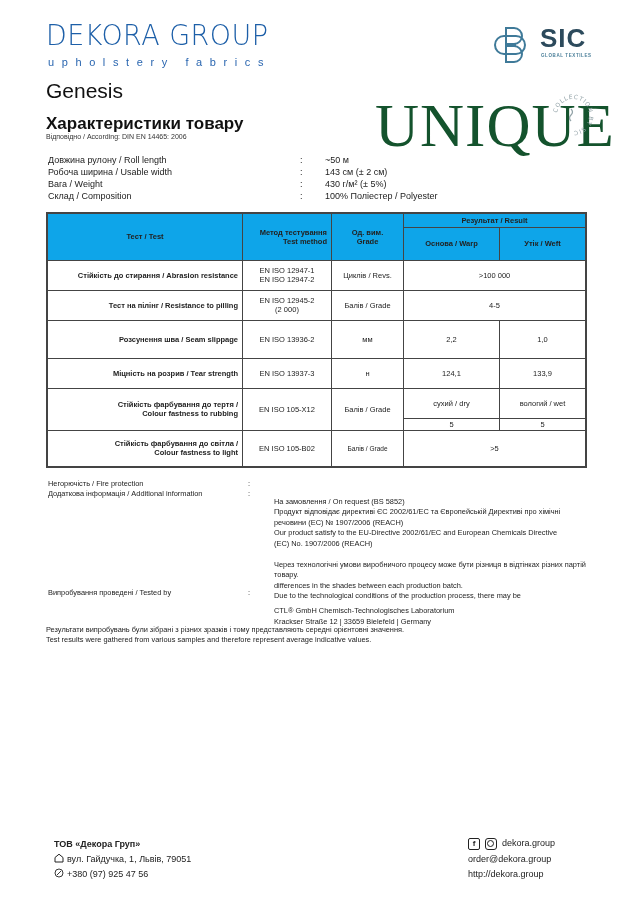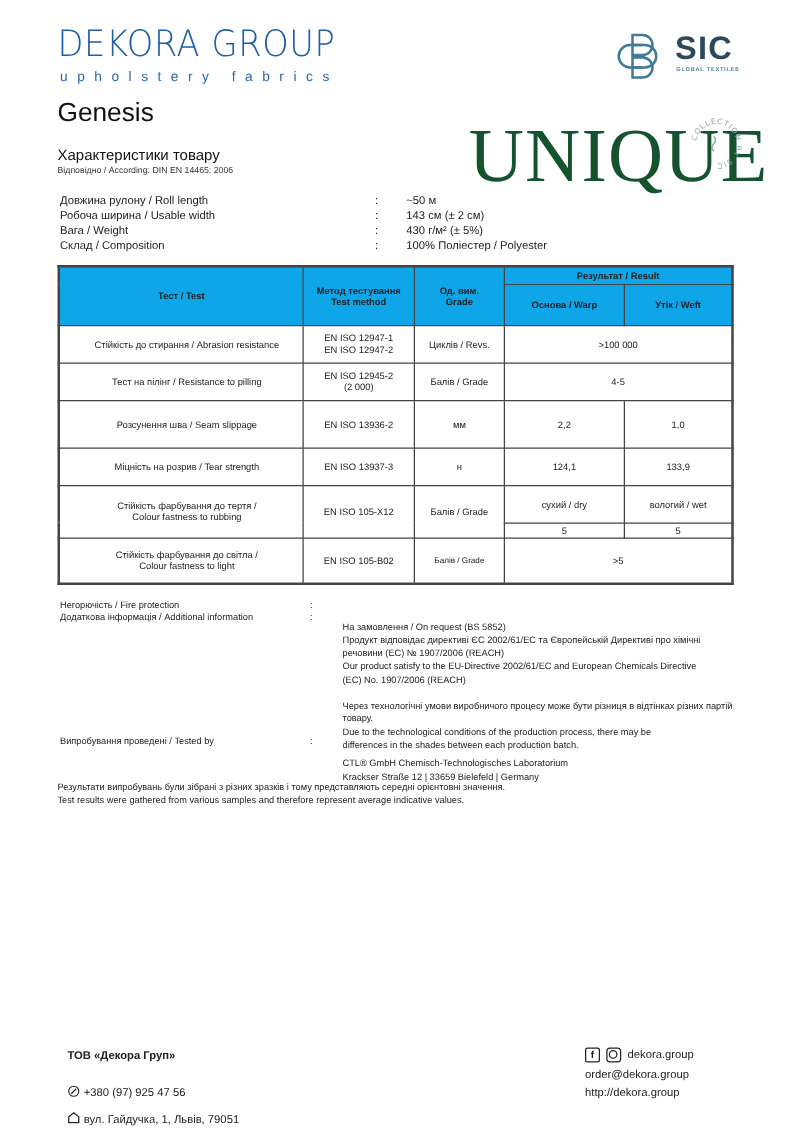--- a/index.html
+++ b/index.html
@@ -10,51 +10,51 @@
   
   .brand { left: 46px; top: 18px; font-size: 29px; letter-spacing: 0.5px; color: #1d5fa8;
            font-family: "DejaVu Sans", sans-serif; font-weight: 300; line-height: 34px; transform: scaleX(0.93); transform-origin: left; }
   .brand-sub { left: 48px; top: 55px; font-size: 11px; color: #2a66b0; letter-spacing: 7.6px; line-height: 14px; }
   .sic-text { left: 540px; top: 23px; font-size: 26px; font-weight: bold; color: #2c4a5c; letter-spacing: 1px; line-height: 30px; }
   .sic-sub { left: 541px; top: 53px; font-size: 4.5px; color: #4a7f99; letter-spacing: 0.6px; font-weight: bold; }
   .unique { left: 375px; top: 100px; font-size: 61px; color: #14532d; font-family: "Liberation Serif", "DejaVu Serif", serif; letter-spacing: 1px; line-height: 52px; }
   .unique-badge { left: 550px; top: 92px; width: 46px; height: 46px; }
 
   .title { left: 46px; top: 78px; font-size: 21px; color: #111; line-height: 26px; }
-  .subtitle { left: 46px; top: 117px; font-size: 12px; font-weight: normal; color: #111; line-height: 14px; }
+  .subtitle { left: 46px; top: 117px; font-size: 17px; font-weight: bold; color: #111; line-height: 14px; }
   .according { left: 46px; top: 132px; font-size: 7px; color: #333; line-height: 9px; }
 
   
   .spec { left: 48px; font-size: 9px; line-height: 12px; color: #222; }
   .spec-colon { left: 300px; font-size: 9px; line-height: 12px; }
   .spec-val { left: 325px; font-size: 9px; line-height: 12px; }
 
   
   table.results { position: absolute; left: 46px; top: 212px; width: 541px; border-collapse: collapse; font-size: 7.5px; color: #222; }
   table.results td, table.results th { border: 1px solid #444; text-align: center; vertical-align: middle; padding: 0 4px; }
   table.results th { background: #0ea5e9; font-weight: bold; color: #222; }
-  table.results td.test { text-align: center; font-weight: normal; padding-left: 13px; }
+  table.results td.test { text-align: right; font-weight: bold; padding-left: 13px; }
   table.results .w-test { width: 186px; }
-  table.results .w-method { width: 80px; }
+  table.results .w-method { width: 80px; text-align: right; }
   table.results .w-unit { width: 63px; }
   table.results .w-warp { width: 87px; }
   .outer-border { border: 2px solid #444 !important; }
 
   
   .info { font-size: 7.4px; line-height: 10.5px; color: #222; }
   .info-label { left: 48px; }
   .info-colon { left: 248px; }
   .info-val { left: 274px; width: 325px; margin-top: 18px; }
 
   .note { left: 46px; font-size: 7.4px; line-height: 10.5px; color: #222; }
 
   
   .foot { font-size: 9px; line-height: 15px; color: #222; }
   .foot-company { left: 54px; top: 837px; font-weight: bold; }
-  .foot-addr { left: 54px; top: 852px; margin-top: 36px; }
+  .foot-addr { left: 54px; top: 852px; }
   .foot-phone { left: 54px; top: 867px; }
   .foot-right { left: 468px; }
   .icon-box { display: inline-block; width: 10px; height: 10px; border: 1.2px solid #222; border-radius: 2px; font-size: 8px; line-height: 10px; text-align: center; font-weight: bold; vertical-align: middle; margin-right: 5px; }
   .icon-insta { border-radius: 3px; position: relative; }
   .icon-insta::after { content: ""; position: absolute; width: 5px; height: 5px; border: 1.2px solid #222; border-radius: 50%; left: 1.3px; top: 1.3px; }
 </style>
 </head>
 <body>
 
 <div class="abs brand">DEKORA GROUP</div>
@@ -192,22 +192,22 @@
 <div class="abs info info-label" style="top:489px">Додаткова інформація / Additional information</div>
 <div class="abs info info-colon" style="top:489px">:</div>
 <div class="abs info info-val" style="top:489px">
   <div>Продукт відповідає директиві ЄС 2002/61/ЕС та Європейській Директиві про хімічні</div>
   <div>речовини (ЕС) № 1907/2006 (REACH)</div>
   <div>Our product satisfy to the EU-Directive 2002/61/EC and European Chemicals Directive</div>
   <div>(EC) No. 1907/2006 (REACH)</div>
   <div style="height:10.5px"></div>
   <div>Через технологічні умови виробничого процесу може бути різниця в відтінках різних партій</div>
   <div>товару.</div>
+  <div>differences in the shades between each production batch.</div>
   <div>Due to the technological conditions of the production process, there may be</div>
-  <div>differences in the shades between each production batch.</div>
 </div>
 
 <div class="abs info info-label" style="top:588px">Випробування проведені / Tested by</div>
 <div class="abs info info-colon" style="top:588px">:</div>
 <div class="abs info info-val" style="top:588px">
   <div>CTL® GmbH Chemisch-Technologisches Laboratorium</div>
   <div>Krackser Straße 12 | 33659 Bielefeld | Germany</div>
 </div>
 
 <div class="abs note" style="top:625px">Результати випробувань були зібрані з різних зразків і тому представляють середні орієнтовні значення.</div>

